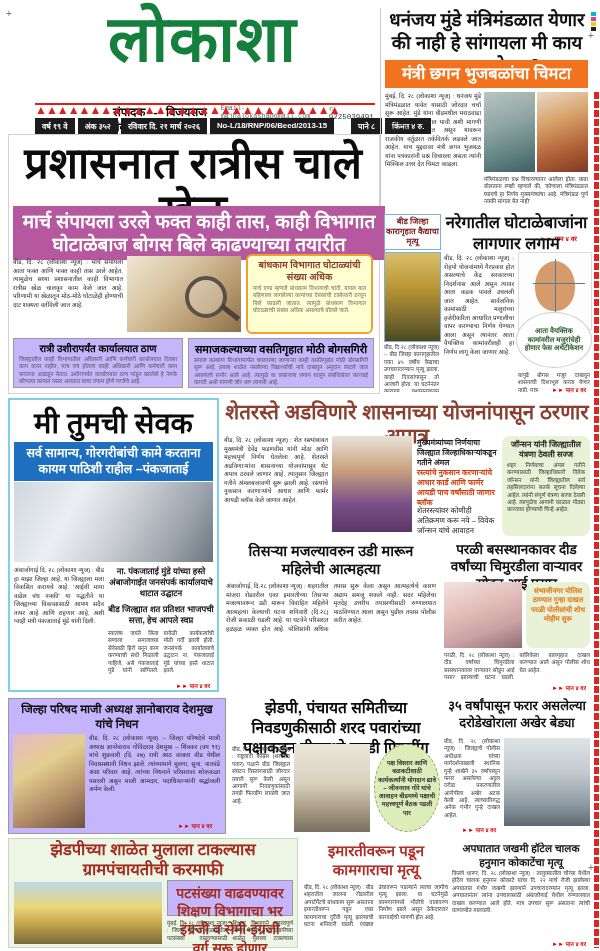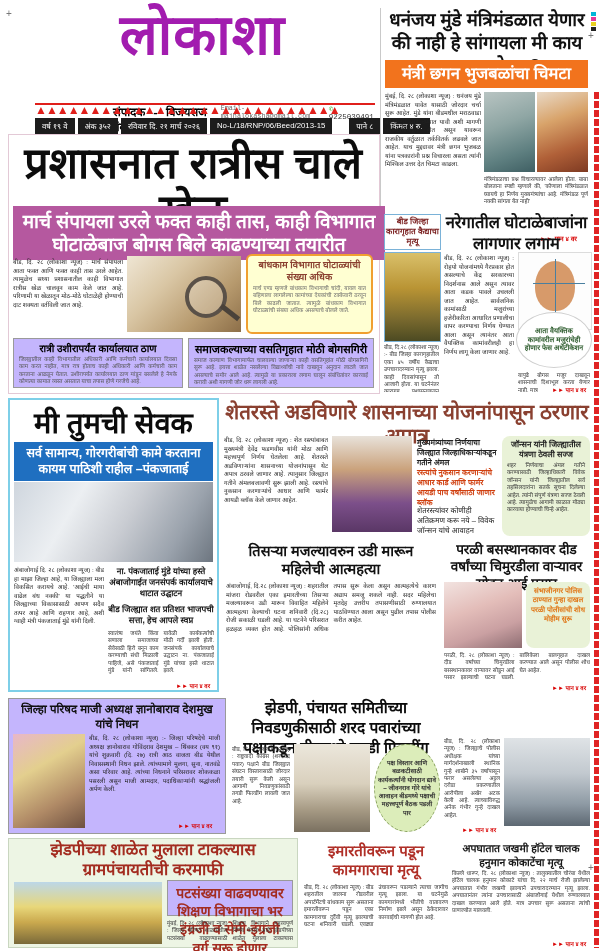--- a/index.html
+++ b/index.html
@@ -8,23 +8,23 @@
   .abs{position:absolute;}
   .b{font-weight:bold;}
   .c{text-align:center;}
   .j{text-align:justify;}
   .t6{font-size:6.2px;line-height:1.38;color:#222;}
   .t55{font-size:5.6px;line-height:1.32;color:#333;}
   .cols2{column-count:2;column-gap:5px;}
   .cont{color:#d80000;font-weight:bold;white-space:nowrap;}
   .box{border:1px solid #9a9a9a;background:#c4b5fd;}
   
-  .mast-title{font-size:56px;font-weight:800;color:#a21caf;line-height:1.05;letter-spacing:1px;}
+  .mast-title{font-size:64px;font-weight:800;color:#15803d;line-height:1.05;letter-spacing:1px;}
   .saw{color:#e01f1b;font-size:12px;letter-spacing:-1px;line-height:12px;overflow:hidden;white-space:nowrap;}
-  .seg{background:#1c1c1c;color:#fff;font-size:7.8px;font-weight:normal;padding:3px 7px;margin-right:3px;white-space:nowrap;}
+  .seg{background:#1c1c1c;color:#fff;font-size:7.8px;font-weight:bold;padding:3px 7px;margin-right:3px;white-space:nowrap;}
   
   .pinkban{background:#b5589f;color:#fff;font-weight:bold;font-size:19px;line-height:1.22;}
   .blueban{background:#1f6fc0;color:#fff;font-weight:bold;font-size:12.5px;line-height:1.3;}
   .orangeban{background:#f2731d;color:#fff;font-weight:bold;font-size:16.5px;line-height:1.2;}
   .yellowbox{background:#ffffd2;border:2px solid #f0a030;border-radius:6px;}
   .greenbox{background:#e9f2d7;border-radius:8px;}
   .greenpanel{background:#edf5e4;border:1px solid #c9d6c0;}
   .maroon{color:#8a4030;}
   .dkred{color:#a32c20;}
   .circlebadge{background:#dcedba;border:1px dashed #86a05a;border-radius:50%;}
@@ -169,20 +169,21 @@
   </div>
   <div class="abs photo-port" style="left:13px;top:734px;width:72px;height:94px;"></div>
   <div class="abs t6 j" style="left:89px;top:734px;width:131px;height:86px;overflow:hidden;">बीड, दि. २८ (लोकाशा न्यूज) :- जिल्हा परिषदेचे माजी अध्यक्ष ज्ञानोबाराव गोविंदराव देशमुख – थिंबकर (वय ९१) यांचे शुक्रवारी (दि. २७) रात्री आठ वाजता बीड येथील निवासस्थानी निधन झाले. त्यांच्यामागे मुलगा, सुना, नातवंडे असा परिवार आहे. त्यांच्या निधनाने परिसरावर शोककळा पसरली असून माजी आमदार, पदाधिकाऱ्यांनी श्रद्धांजली अर्पण केली.</div>
   <div class="abs cont" style="left:178px;top:822px;font-size:6px;">►► पान ४ वर</div>
 
   <div class="abs b c" style="left:230px;top:698px;width:212px;font-size:15.5px;line-height:1.3;color:#0c0c0c;">झेडपी, पंचायत समितीच्या निवडणुकीसाठी शरद पवारांच्या पक्षाकडून बीडमध्ये तगडी फिल्डींग</div>
   <div class="abs t55 j" style="left:232px;top:746px;width:58px;height:86px;overflow:hidden;">बीड, दि. २८ (लोकाशा न्यूज) : राष्ट्रवादी काँग्रेस (शरदचंद्र पवार) पक्षाने बीड जिल्ह्यात संघटन विस्तारासाठी जोरदार तयारी सुरू केली असून आगामी निवडणुकांसाठी तगडी फिल्डींग लावली जात आहे.</div>
   <div class="abs photo-meet" style="left:294px;top:744px;width:76px;height:88px;"></div>
   <div class="abs circlebadge b c" style="left:374px;top:744px;width:66px;height:88px;font-size:6.4px;line-height:1.3;color:#333;display:flex;align-items:center;padding:3px;box-sizing:border-box;">पक्ष विस्तार आणि बळकटीसाठी कार्यकर्त्यांनी योगदान द्यावे – जीवनराव गोरे यांचे आवाहन बीडमध्ये पक्षाची महत्त्वपूर्ण बैठक पडली पार</div>
 
+  <div class="abs b c" style="left:444px;top:698px;width:146px;font-size:13px;line-height:1.3;color:#111;">३५ वर्षांपासून फरार असलेल्या दरोडेखोराला अखेर बेड्या</div>
   <div class="abs t55 j" style="left:444px;top:738px;width:56px;height:94px;overflow:hidden;">बीड, दि. २८ (लोकाशा न्यूज) : जिल्ह्याचे पोलीस अधीक्षक यांच्या मार्गदर्शनाखाली स्थानिक गुन्हे शाखेने ३५ वर्षांपासून फरार असलेल्या अट्टल दरोडा प्रकरणातील आरोपीला अखेर अटक केली आहे. त्याच्याविरुद्ध अनेक गंभीर गुन्हे दाखल आहेत.</div>
   <div class="abs photo-group" style="left:504px;top:738px;width:86px;height:88px;"></div>
   <div class="abs cont" style="left:462px;top:826px;font-size:6px;">►► पान ४ वर</div>
 
   <div class="abs greenpanel" style="left:8px;top:838px;width:290px;height:110px;box-sizing:border-box;"></div>
   <div class="abs b c dkred" style="left:12px;top:840px;width:282px;font-size:16.5px;line-height:1.2;">झेडपीच्या शाळेत मुलाला टाकल्यास ग्रामपंचायतीची करमाफी</div>
   <div class="abs photo-school" style="left:14px;top:882px;width:148px;height:62px;"></div>
   <div class="abs box b c dkred" style="left:167px;top:880px;width:126px;height:36px;font-size:14px;line-height:1.3;padding:3px;box-sizing:border-box;">पटसंख्या वाढवण्यावर शिक्षण विभागाचा भर  इंग्रजी व सेमी-इंग्रजी वर्ग सुरू होणार</div>
   <div class="abs t55 j cols2" style="left:167px;top:920px;width:126px;height:26px;overflow:hidden;">मुंबई, दि. २८ (लोकाशा न्यूज) : जिल्हा परिषद शाळांमधील पटसंख्या वाढवण्यासाठी शिक्षण विभागाने महत्त्वपूर्ण निर्णय घेतला आहे. झेडपीच्या शाळेत मुलाला टाकल्यास ग्रामपंचायतीकडून करमाफी दिली जाणार असून इंग्रजी व सेमी-इंग्रजी वर्गही सुरू होणार आहेत.</div>
 

